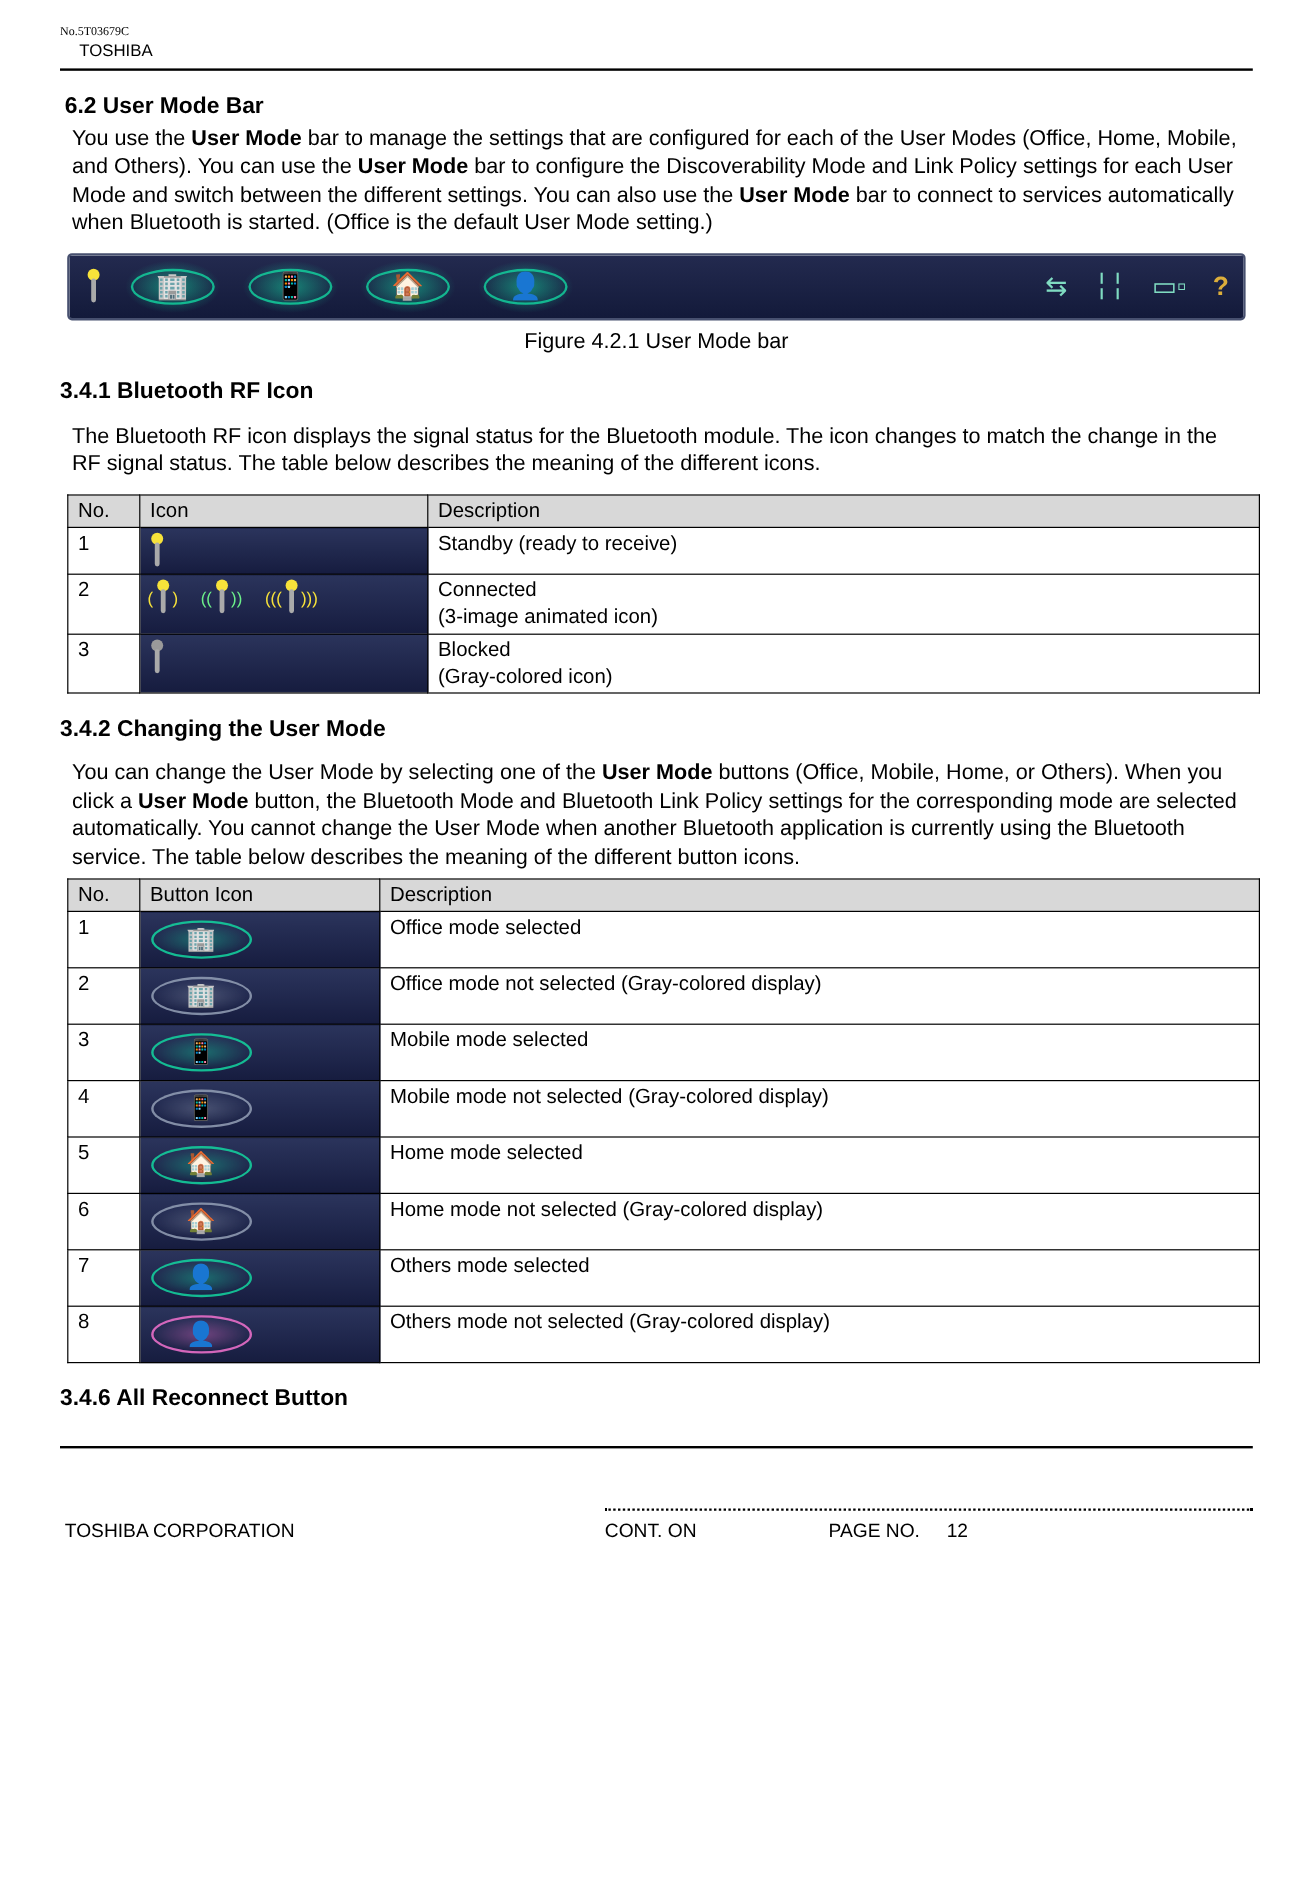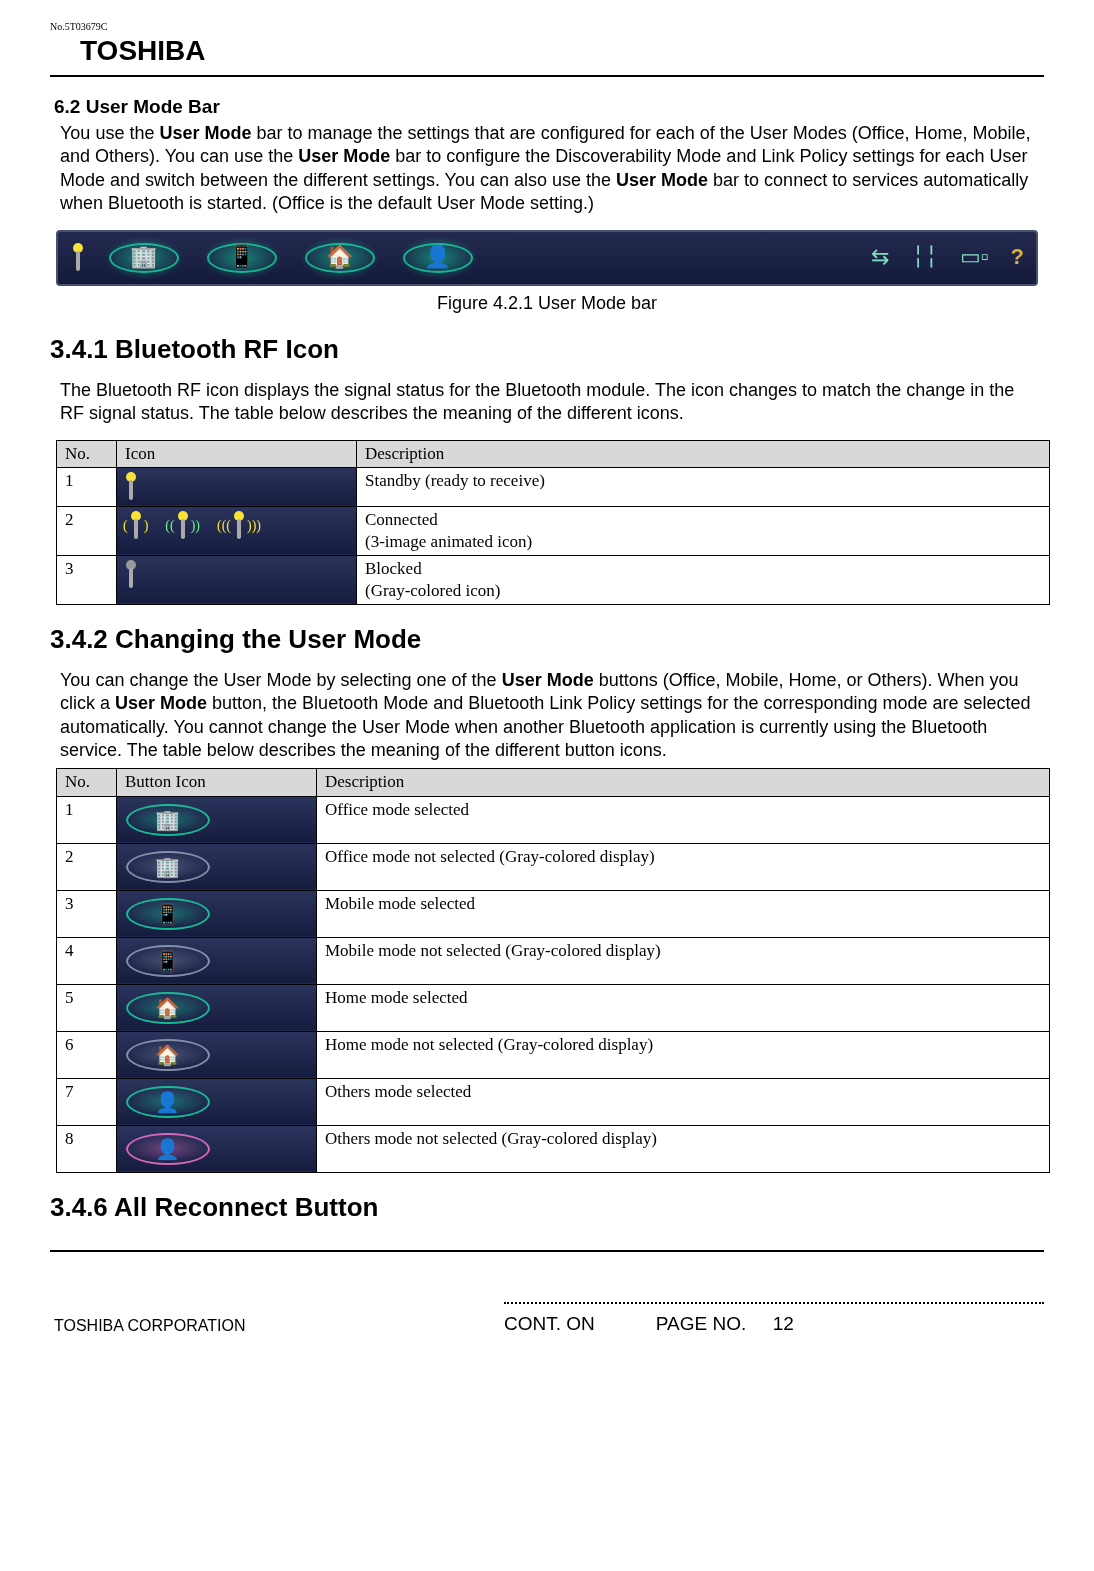--- a/index.html
+++ b/index.html
@@ -8,25 +8,25 @@
     background: #fff;
     color: #000;
     width: 1094px;
     margin: 0 auto;
     padding: 20px 50px 40px 50px;
     font-size: 18px;
     line-height: 1.3;
   }
   .doc-header { margin-bottom: 6px; }
   .doc-no { font-size: 10px; font-family: Liberation Serif, serif; }
-  .doc-brand { font-size: 28px; font-weight: bold; margin-left: 30px; }
+  .doc-brand { font-size: 14px; font-weight: normal; margin-left: 16px; }
   .hr-top { border: none; border-top: 2px solid #000; margin: 4px 0 18px 0; }
   .section-heading { font-weight: bold; font-size: 19px; margin-left: 4px; }
   .body-para { margin: 2px 6px 14px 10px; }
-  .subsection-heading { font-weight: bold; font-size: 26px; margin: 18px 0 12px 0; }
+  .subsection-heading { font-weight: bold; font-size: 19px; margin: 18px 0 12px 0; }
   .fig-caption { text-align: center; margin: 6px 0 14px 0; }
   .bold { font-weight: bold; text-align: center; }
 
   
   .mode-bar {
     background: linear-gradient(#232a4f, #131a3a);
     border: 2px solid #47506f;
     border-radius: 4px;
     height: 56px;
     display: flex;
@@ -58,21 +58,20 @@
     border-collapse: collapse;
     width: 100%;
     margin: 6px 6px 0 6px;
     font-size: 17px;
   }
   th, td {
     border: 1px solid #000;
     padding: 2px 8px;
     text-align: left;
     vertical-align: top;
-    font-family: Liberation Serif, serif;
   }
   th { background: #d8d8d8; font-weight: normal; }
   .col-no { width: 60px; }
   .col-icon { width: 240px; }
   .col-btnicon { width: 200px; }
   .icon-cell {
     background: linear-gradient(#2b345c, #161c3f);
     text-align: left;
     padding: 4px 6px;
   }
@@ -103,22 +102,22 @@
 
   
   .hr-bottom { border: none; border-top: 2px solid #000; margin: 26px 0 50px 0; }
   .page-footer { display: flex; justify-content: space-between; align-items: flex-end; }
   .footer-left { font-weight: normal; font-size: 16px; margin-left: 4px; }
   .footer-right {
     border-top: 2px dotted #000;
     padding-top: 8px;
     width: 540px;
     display: flex;
-    gap: 61px;
-    font-size: 19px;
+    gap: 110px;
+    font-size: 16px;
     text-align: right;
   }
 </style>
 </head>
 <body>
 
 <div class="doc-header">
   <div class="doc-no">No.5T03679C</div>
   <div class="doc-brand">TOSHIBA</div>
 </div>

